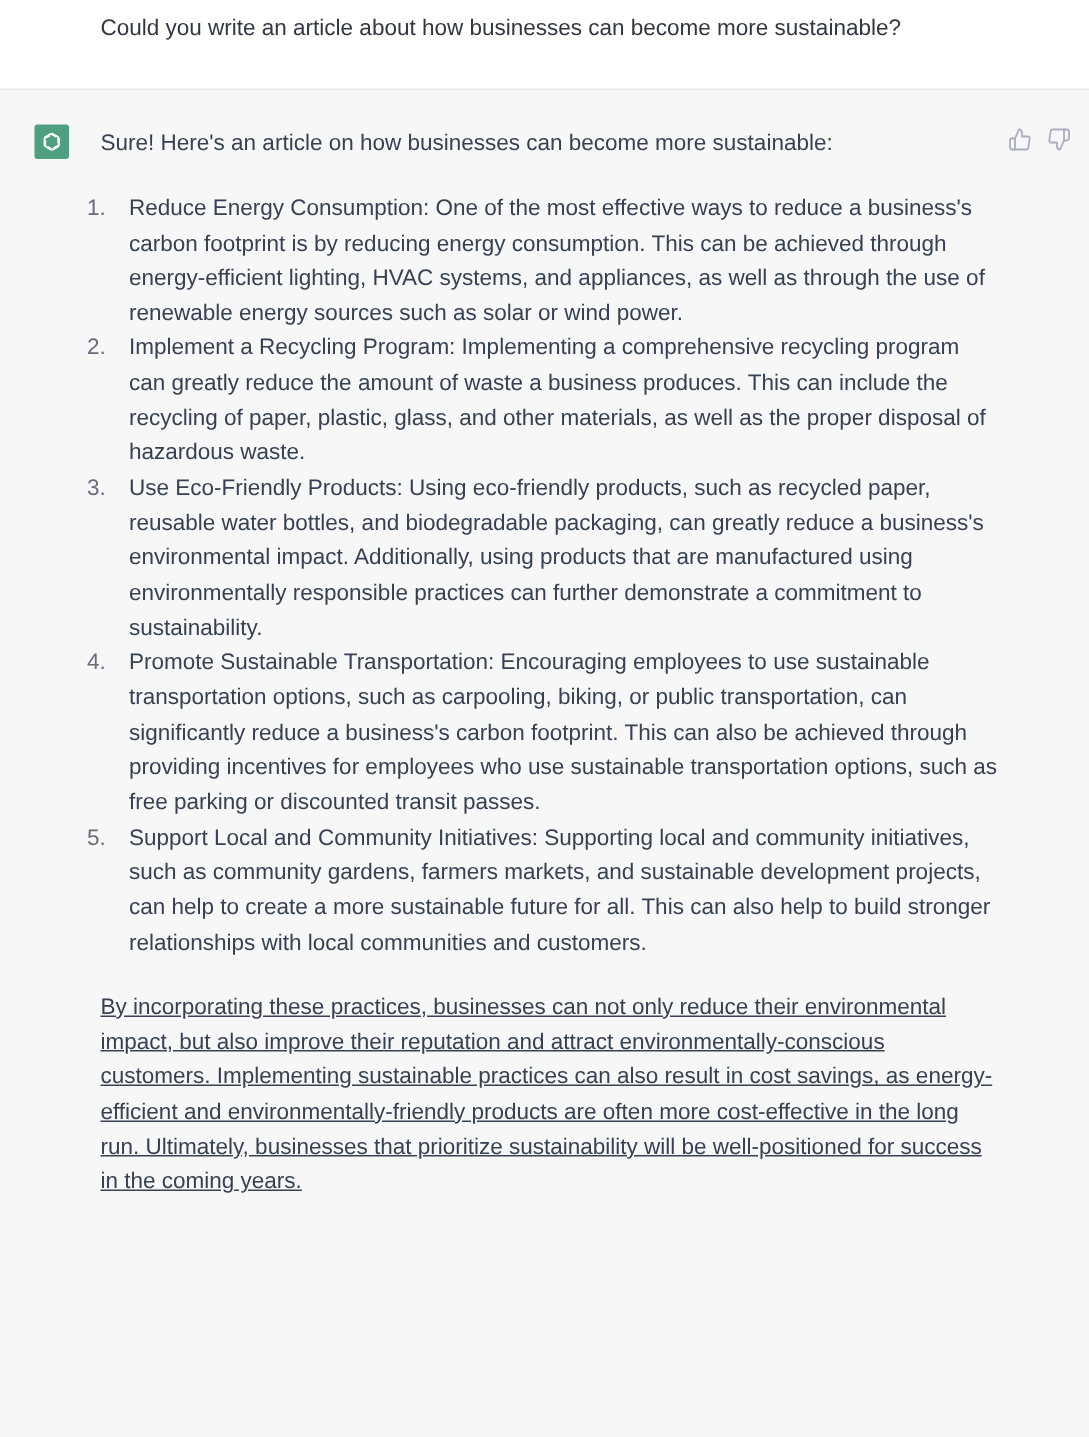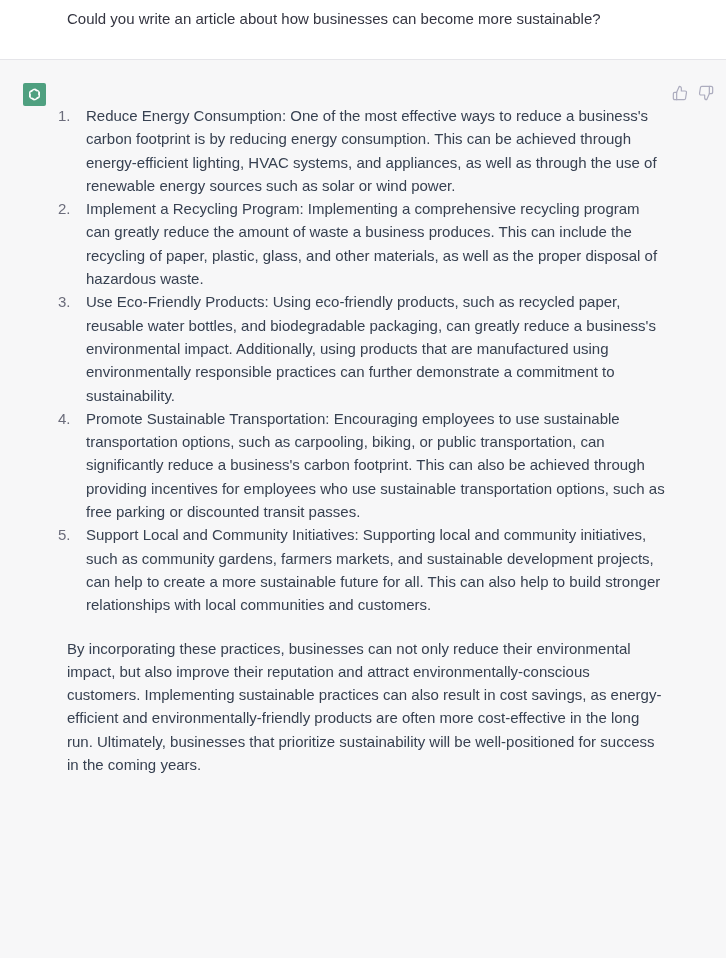--- a/index.html
+++ b/index.html
@@ -57,21 +57,21 @@
       position: relative;
       padding-left: 19px;
     }
     ol.items li .num {
       position: absolute;
       left: -9px;
       width: 20px;
       text-align: left;
       color: #6b6c7b;
     }
-    .conclusion { margin-top: 20px !important; }
+    .conclusion { margin-top: 20px !important; text-decoration: underline; }
   </style>
 </head>
 <body>
 
 <div class="user-msg">
   <span>Could you write an article about how businesses can become more sustainable?</span>
 </div>
 
 <div class="assistant-msg">
   <div class="avatar">
@@ -96,20 +96,21 @@
     </span>
     <span>
       <svg width="16" height="16" viewBox="0 0 24 24" fill="none" stroke="#acacbe" stroke-width="1.8" stroke-linecap="round" stroke-linejoin="round">
         <path d="M10 15v4a3 3 0 0 0 3 3l4-9V2H5.7a2 2 0 0 0-2 1.7l-1.4 9a2 2 0 0 0 2 2.3z"></path>
         <path d="M17 2h2.7A2.3 2.3 0 0 1 22 4v7a2.3 2.3 0 0 1-2.3 2H17"></path>
       </svg>
     </span>
   </div>
 
   <div class="content">
+    <p class="intro">Sure! Here's an article on how businesses can become more sustainable:</p>
 
     <ol class="items">
       <li>
         <span class="num">1.</span>
         <span>Reduce Energy Consumption: One of the most effective ways to reduce a business's carbon footprint is by reducing energy consumption. This can be achieved through energy-efficient lighting, HVAC systems, and appliances, as well as through the use of renewable energy sources such as solar or wind power.</span>
       </li>
       <li>
         <span class="num">2.</span>
         <span>Implement a Recycling Program: Implementing a comprehensive recycling program can greatly reduce the amount of waste a business produces. This can include the recycling of paper, plastic, glass, and other materials, as well as the proper disposal of hazardous waste.</span>
       </li>

